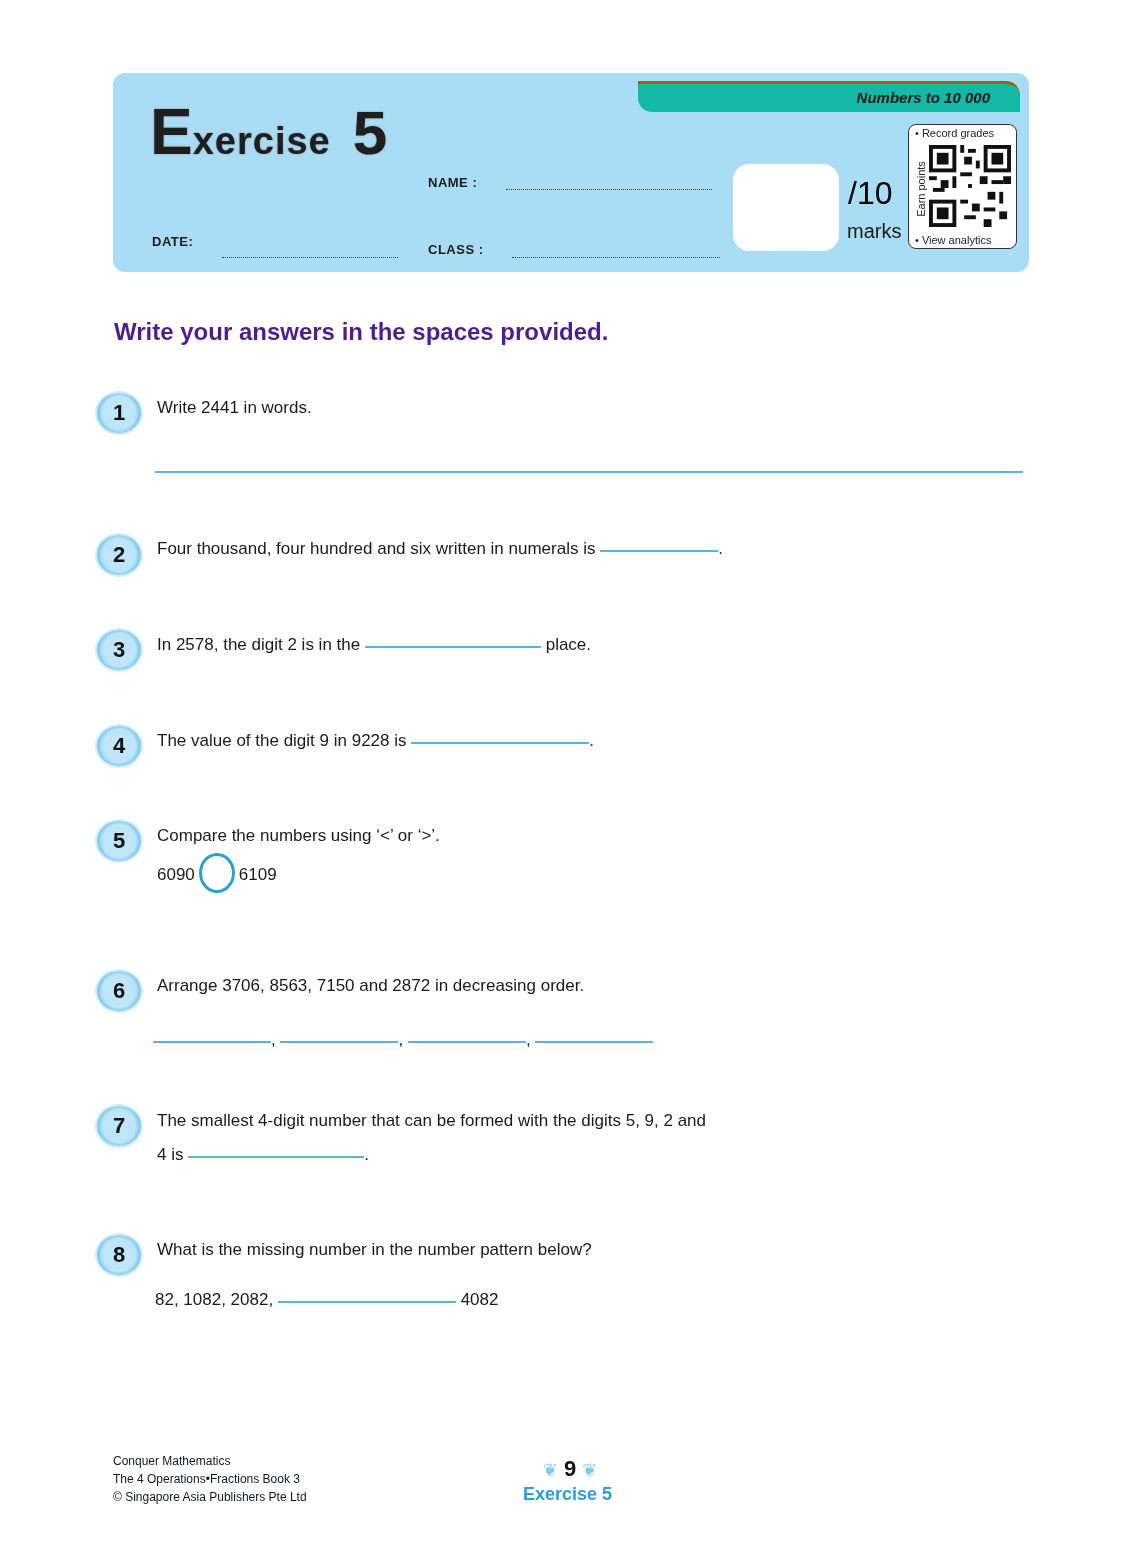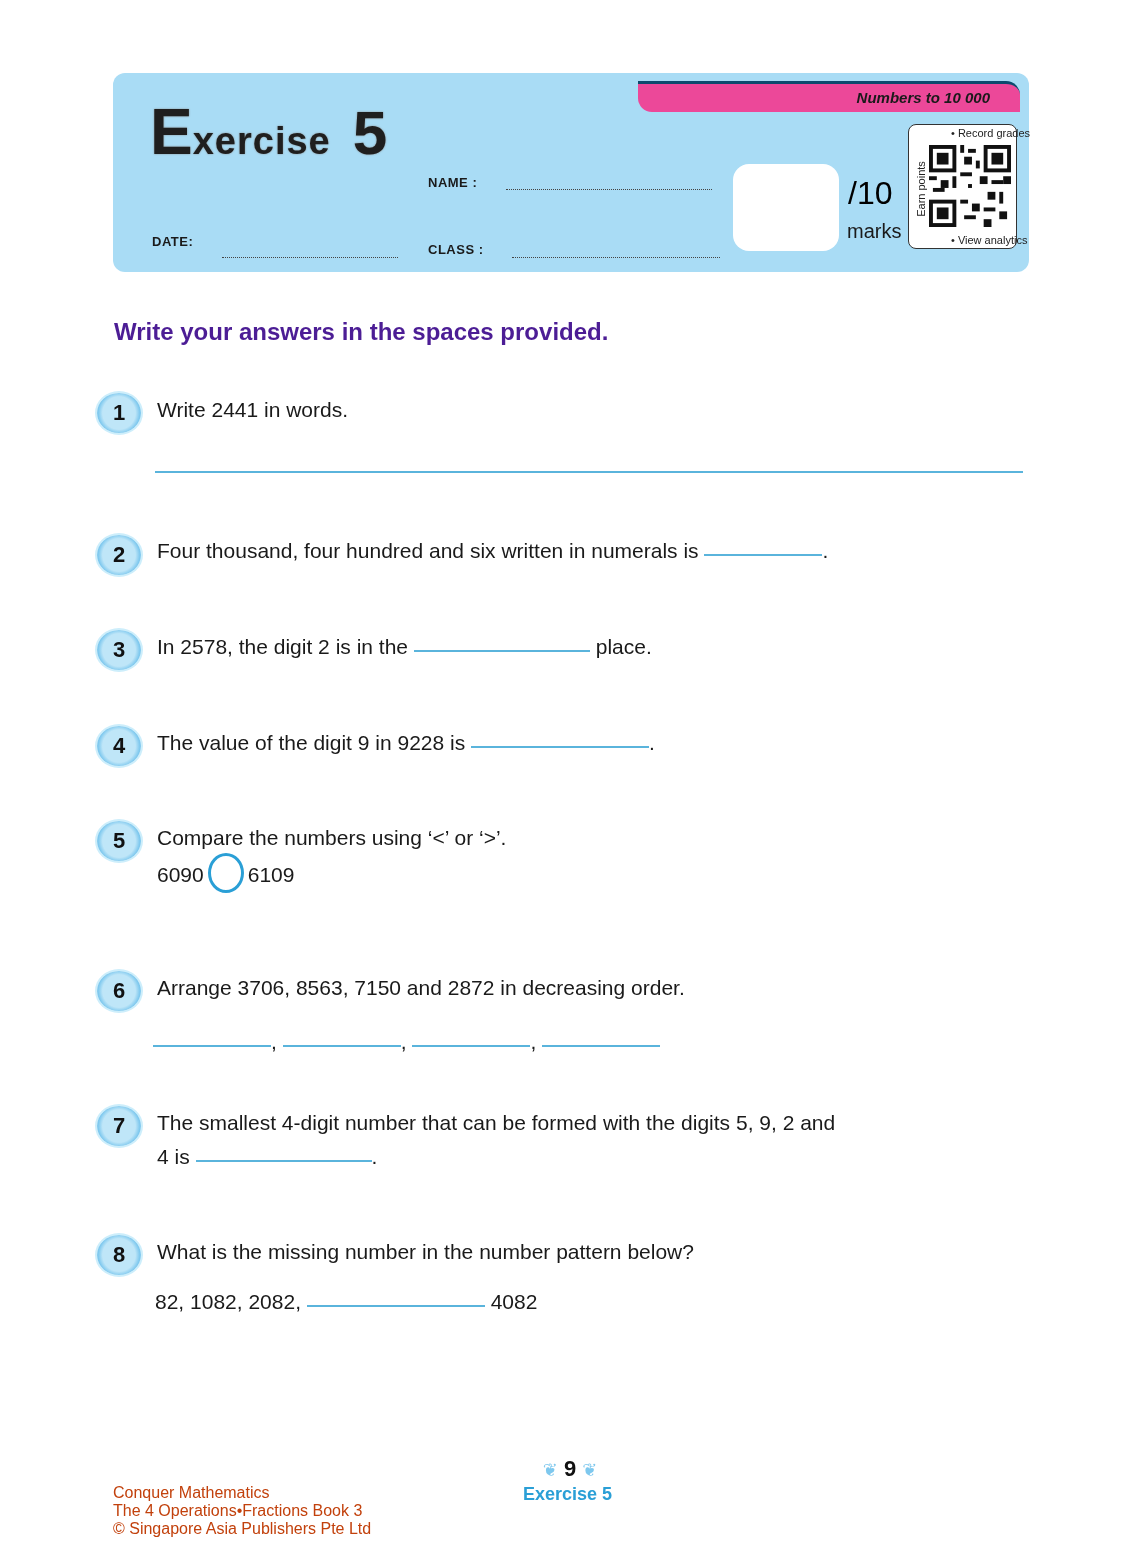--- a/index.html
+++ b/index.html
@@ -6,22 +6,22 @@
   body {
     width: 1126px; height: 1550px; position: relative; background: #ffffff;
     font-family: "Liberation Sans", "DejaVu Sans", sans-serif; color: #1a1a1a; overflow: hidden;
   }
   .header {
     position: absolute; left: 113px; top: 73px; width: 916px; height: 199px;
     background: #a9dcf5; border-radius: 12px;
   }
   .topic-tab {
     position: absolute; left: 638px; top: 81px; width: 382px; height: 28px;
-    background: #ec4899; border-radius: 0 14px 0 14px;
-    border-top: 3px solid #0c4a6e;
+    background: #14b8a6; border-radius: 0 14px 0 14px;
+    border-top: 3px solid #a16207;
   }
   .topic-tab .txt {
     position: absolute; right: 30px; top: 5px;
     font-style: italic; font-weight: bold; font-size: 15px; color: #1a1a1a;
   }
   .ex-title {
     position: absolute; left: 150px; top: 95px; font-weight: bold;
     color: #1f1f1f; text-shadow: 0 0 2px #888;
   }
   .ex-title .E { font-size: 64px; }
@@ -37,56 +37,56 @@
     position: absolute; left: 733px; top: 164px; width: 106px; height: 87px;
     background: #ffffff; border-radius: 16px;
   }
   .score-total { position: absolute; left: 848px; top: 175px; font-size: 32px; color: #000000; }
   .score-marks { position: absolute; left: 847px; top: 220px; font-size: 20px; color: #1a1a1a; }
   .qr-card {
     position: absolute; left: 908px; top: 124px; width: 107px; height: 123px;
     background: #ffffff; border: 1.5px solid #333; border-radius: 8px;
   }
   .qr-card .top, .qr-card .bot {
-    position: absolute; left: 6px; font-size: 11px; color: #222; white-space: nowrap; margin-left: 36px;
+    position: absolute; left: 6px; font-size: 11px; color: #222; white-space: nowrap;
   }
   .qr-card .top { top: 2px; }
   .qr-card .bot { bottom: 2px; }
   .qr-card .side {
     position: absolute; left: -16px; top: 58px; transform: rotate(-90deg);
     font-size: 11px; color: #222; white-space: nowrap;
   }
   .qr-code { position: absolute; left: 20px; top: 20px; width: 82px; height: 82px; }
 
   .instruction {
     position: absolute; left: 114px; top: 318px; font-weight: bold; font-size: 24px; color: #4c1d95;
   }
   .badge {
     position: absolute; width: 44px; height: 40px; border-radius: 50%;
     background: radial-gradient(circle at 50% 50%, #bfe6f8 0 55%, #7ec8ee 70%, #a9dcf5 100%);
     box-shadow: 0 0 0 2px #cdeefb;
     display: flex; align-items: center; justify-content: center;
     font-weight: bold; font-size: 22px; color: #111;
   }
   .q-text {
-    position: absolute; font-size: 21px; color: #1a1a1a; white-space: nowrap;
+    position: absolute; font-size: 17px; color: #1a1a1a; white-space: nowrap;
   }
   .blank {
     display: inline-block; border-bottom: 2px solid #5ab4dc; height: 0; vertical-align: baseline;
     position: relative; top: -2px;
   }
   .long-blank {
     position: absolute; left: 155px; top: 471px; width: 868px; border-bottom: 2px solid #5ab4dc;
   }
   .compare-circle {
     display: inline-block; width: 30px; height: 34px; border: 3px solid #2a9fd6; border-radius: 50%;
     vertical-align: middle; position: relative; top: -3px; margin: 0 4px;
   }
   .footer-left {
-    position: absolute; left: 113px; top: 1484px; font-size: 16px; color: #c2410c; line-height: 18px;
+    position: absolute; left: 113px; top: 1452px; font-size: 12px; color: #0f172a; line-height: 18px;
   }
   .footer-page {
     position: absolute; left: 530px; top: 1456px; width: 80px; text-align: center;
     font-weight: bold; font-size: 22px; color: #111;
   }
   .footer-page .leaf { color: #7ec8ee; font-size: 18px; font-weight: normal; }
   .footer-ex {
     position: absolute; left: 523px; top: 1484px; font-weight: bold; font-size: 18px; color: #2a9fd6;
   }
 </style>

